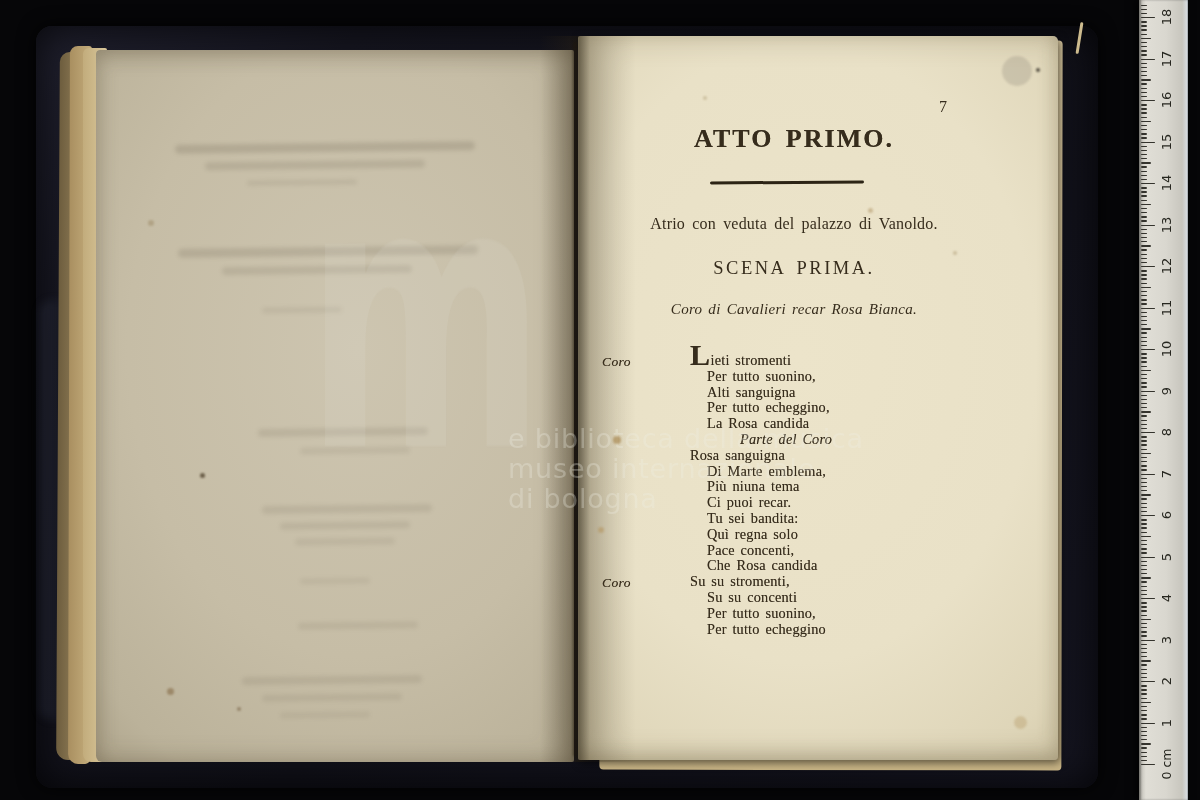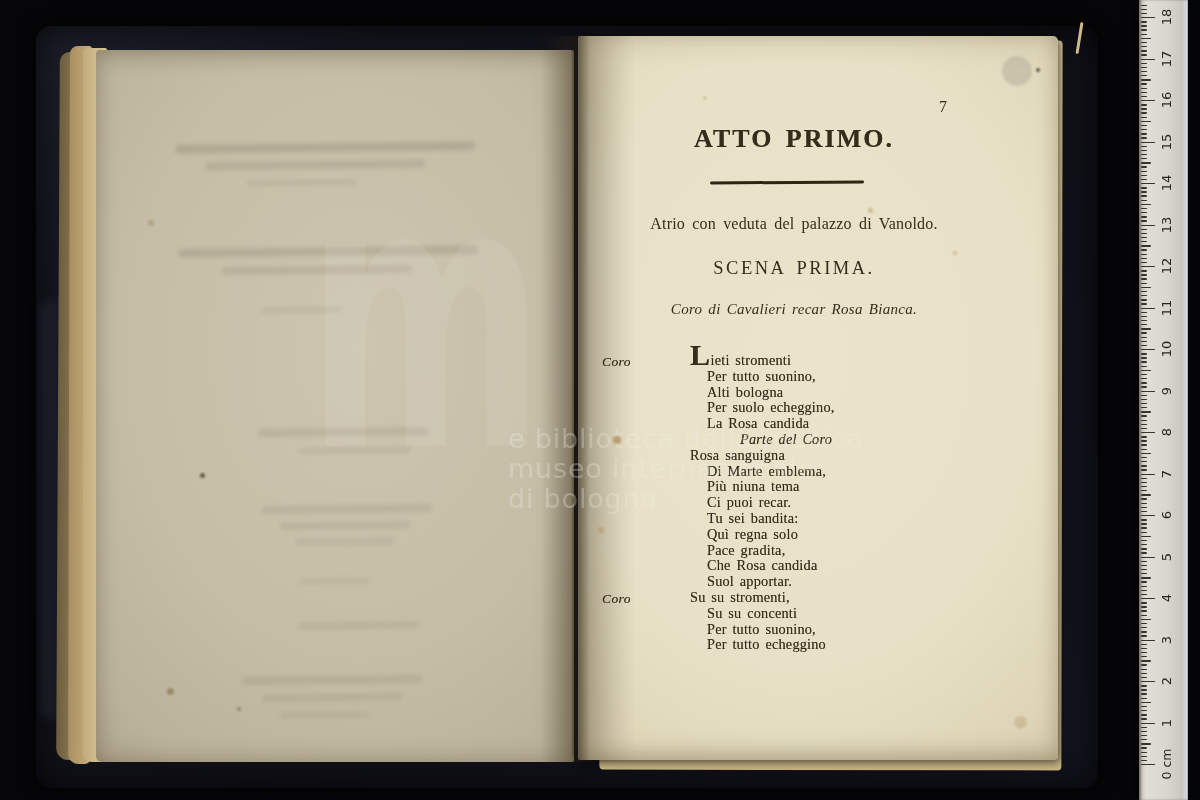--- a/index.html
+++ b/index.html
@@ -133,33 +133,32 @@
     <div class="rp-content">
       <div class="page-number">7</div>
       <div class="act-title">ATTO PRIMO.</div>
       <div class="title-rule"></div>
       <div class="setting-line">Atrio con veduta del palazzo di Vanoldo.</div>
       <div class="scene-heading">SCENA PRIMA.</div>
       <div class="chorus-heading">Coro di Cavalieri recar Rosa Bianca.</div>
       <div class="poem" id="poem">
           <div class="poem-line indent0"><span class="speaker">Coro</span><span class="dropcap">L</span>ieti stromenti</div>
           <div class="poem-line indent1">Per tutto suonino,</div>
-          <div class="poem-line indent1">Alti bologna</div>
-          <div class="poem-line indent1">Per suolo echeggino,</div>
+          <div class="poem-line indent1">Alti sanguigna</div>
+          <div class="poem-line indent1">Per tutto echeggino,</div>
           <div class="poem-line indent1">La Rosa candida</div>
           <div class="poem-line indent2 direction">Parte del Coro</div>
           <div class="poem-line indent0">Rosa sanguigna</div>
           <div class="poem-line indent1">Di Marte emblema,</div>
           <div class="poem-line indent1">Più niuna tema</div>
           <div class="poem-line indent1">Ci puoi recar.</div>
           <div class="poem-line indent1">Tu sei bandita:</div>
           <div class="poem-line indent1">Quì regna solo</div>
-          <div class="poem-line indent1">Pace gradita,</div>
+          <div class="poem-line indent1">Pace concenti,</div>
           <div class="poem-line indent1">Che Rosa candida</div>
-          <div class="poem-line indent1">Suol apportar.</div>
           <div class="poem-line indent0"><span class="speaker">Coro</span>Su su stromenti,</div>
           <div class="poem-line indent1">Su su concenti</div>
           <div class="poem-line indent1">Per tutto suonino,</div>
           <div class="poem-line indent1">Per tutto echeggino</div>
         </div>
     </div>
   </div>
 
   <div class="gutter"></div>
   <div class="gutter-line"></div>

